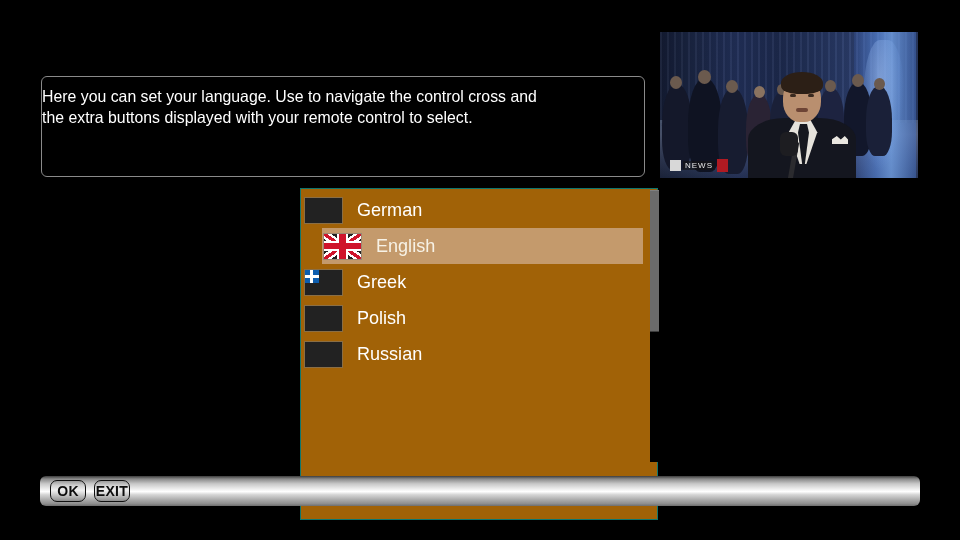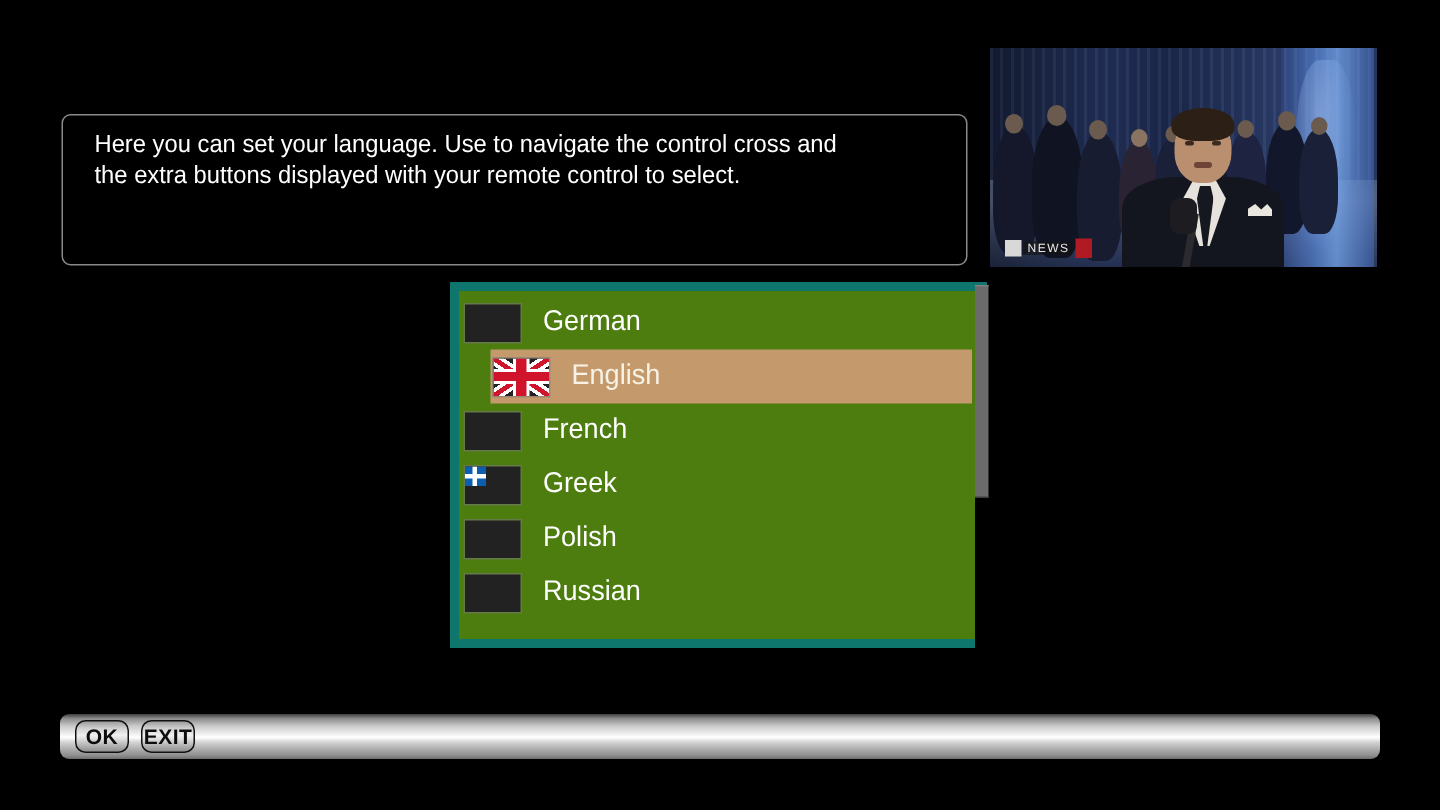--- a/index.html
+++ b/index.html
@@ -56,21 +56,21 @@
   .help-box {
     position: absolute;
     left: 41px;
     top: 76px;
     width: 604px;
     height: 101px;
     background: #000;
     border: 1px solid #8a8a8a;
     border-radius: 6px;
     box-sizing: border-box;
-    padding: 9px 12px 0 21px;
+    padding: 9px 12px 0 0;
   }
   .help-text {
     color: #ffffff;
     font-size: 16.5px;
     line-height: 21px;
     transform: scaleX(0.96);
     transform-origin: left top;
     white-space: pre-line;
   }
 
@@ -237,23 +237,23 @@
     font-size: 8px; color: #e8e8e8; letter-spacing: 1px;
     background: rgba(20,20,20,0.6); padding: 0 2px;
   }
 
   
   .list-panel {
     position: absolute;
     left: 300px;
     top: 188px;
     width: 358px;
-    height: 244px;
-    background: #4d7c0f;
-    border: 6px solid #0f766e;
+    height: 332px;
+    background: #a16207;
+    border: 1px solid #0f766e;
     box-sizing: border-box;
     padding: 2px 2px 2px 2px;
   }
   .list-rows {
     position: absolute;
     left: 2px; top: 3px;
     width: 340px;
   }
   .lang-row {
     display: flex;
@@ -457,24 +457,20 @@
           <span class="uj"></span>
           <span class="uj2"></span>
           <span class="cross-w-v"></span>
           <span class="cross-w-h"></span>
           <span class="cross-r-v"></span>
           <span class="cross-r-h"></span>
         </span>
         <span class="lang-label">English</span>
       </div>
 
-      <div class="lang-row">
-        <span class="flag flag-fr"></span>
-        <span class="lang-label">French</span>
-      </div>
 
       <div class="lang-row">
         <span class="flag flag-gr">
           <span class="gr-canton"></span>
           <span class="gr-cross-v"></span>
           <span class="gr-cross-h"></span>
         </span>
         <span class="lang-label">Greek</span>
       </div>
 

